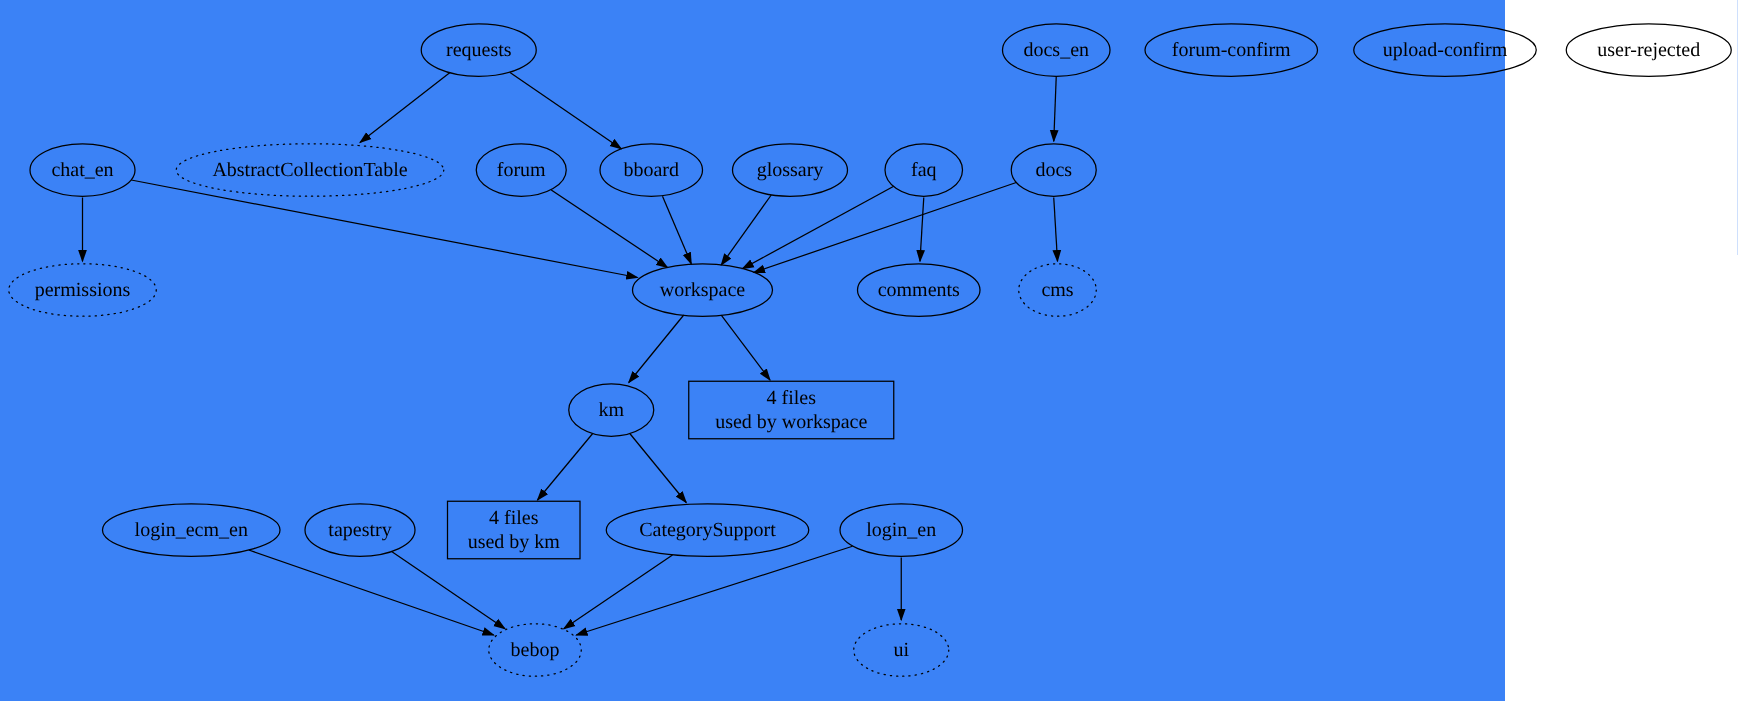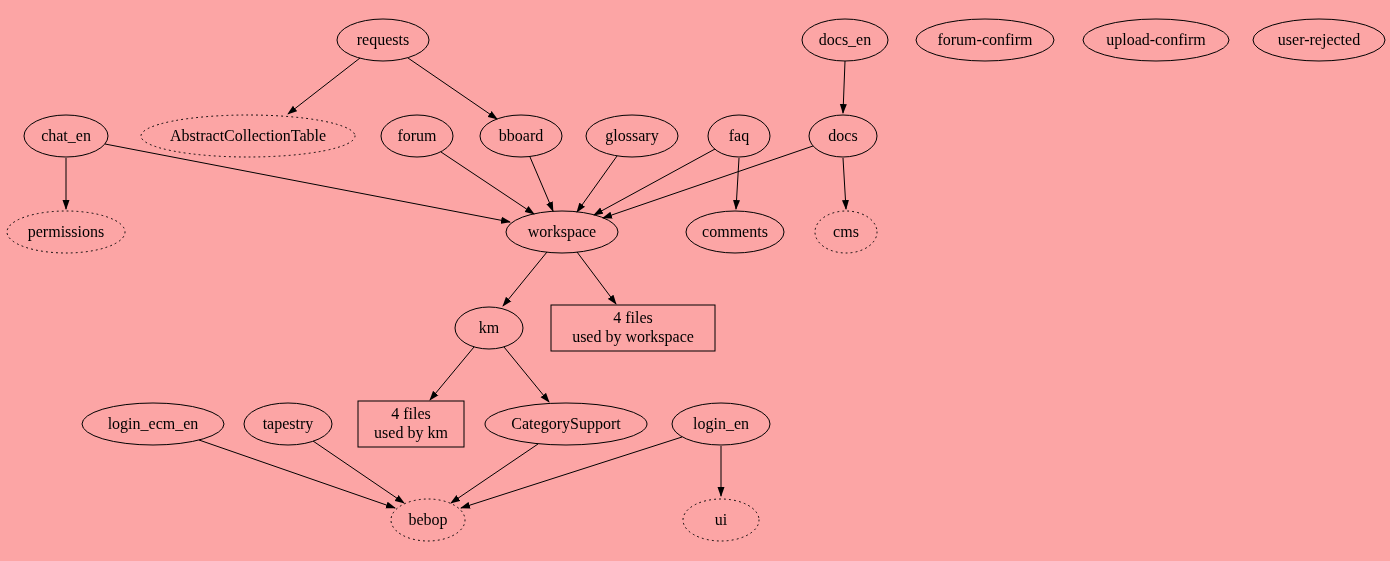--- a/index.html
+++ b/index.html
@@ -2,23 +2,23 @@
 <html><head>
 <meta charset="utf-8">
 <style>
   html, body {
     margin: 0;
     padding: 0;
     background: #ffffff;
   }
   .canvas {
     position: relative;
-    width: 1390px;
+    width: 1204px;
     height: 561px;
-    background: #fca5a5;
+    background: #3b82f6;
   }
   svg text {
     font-family: "Liberation Serif", serif;
     font-size: 16px;
     fill: #000000;
     text-anchor: middle;
   }
   svg ellipse, svg rect {
     fill: none;
     stroke: #000000;

